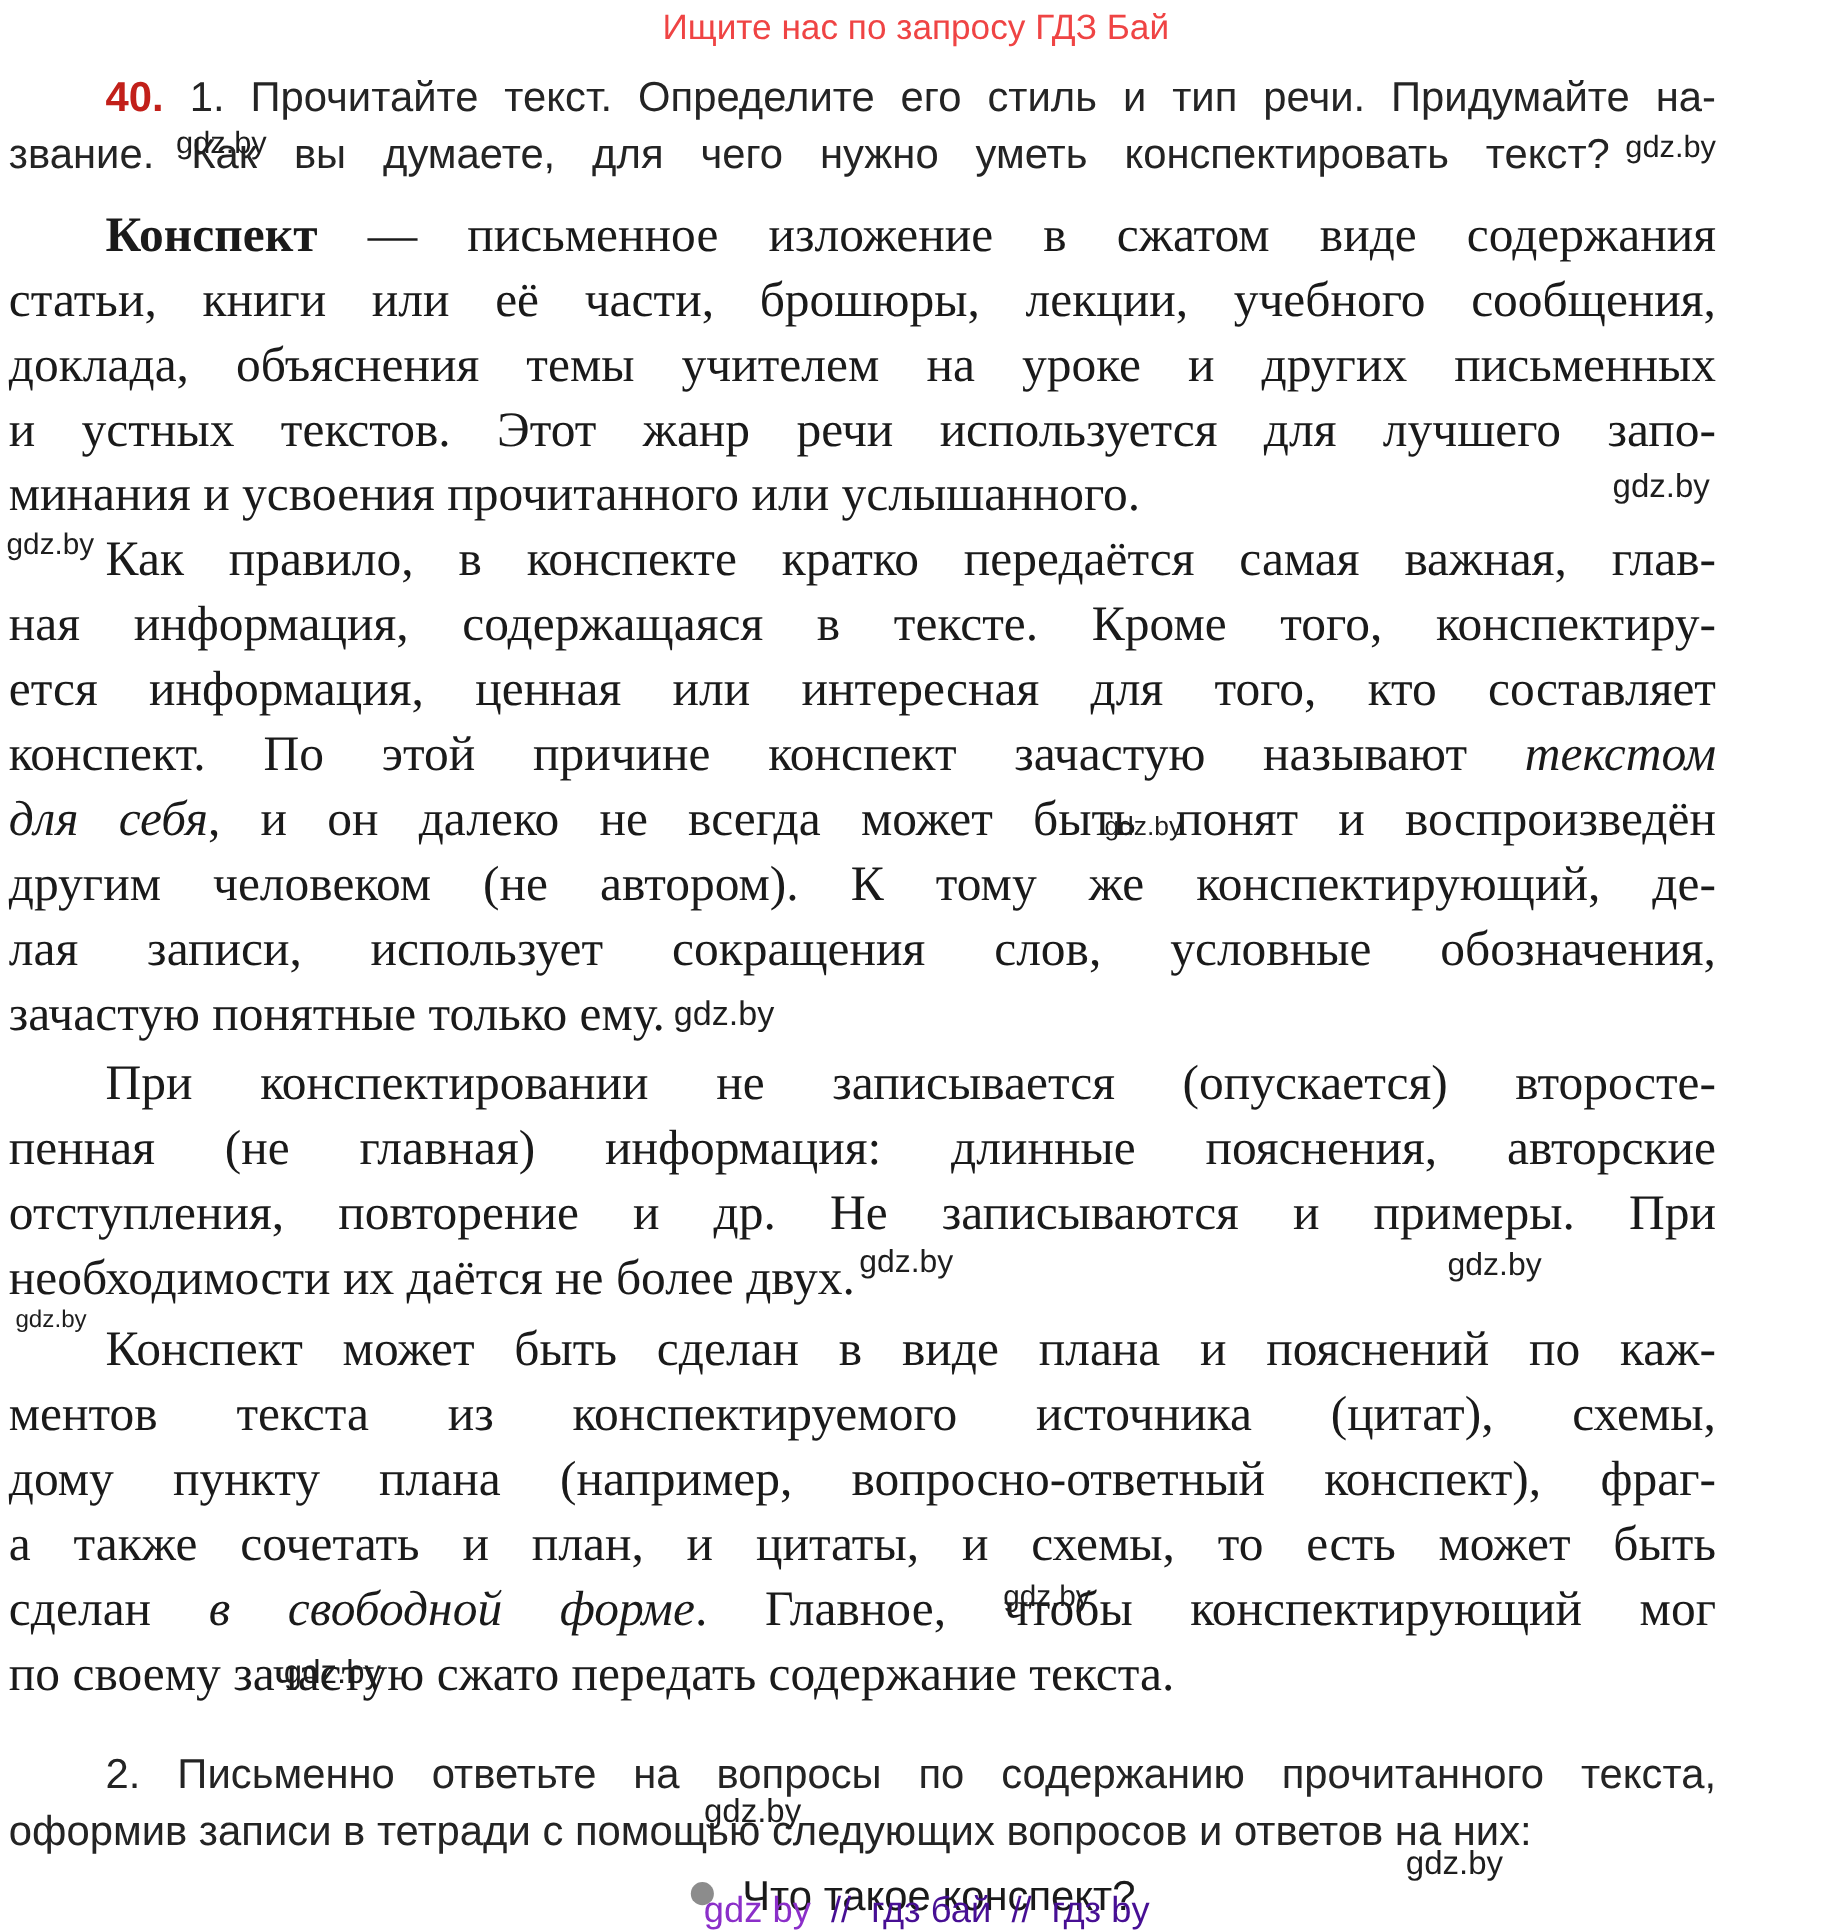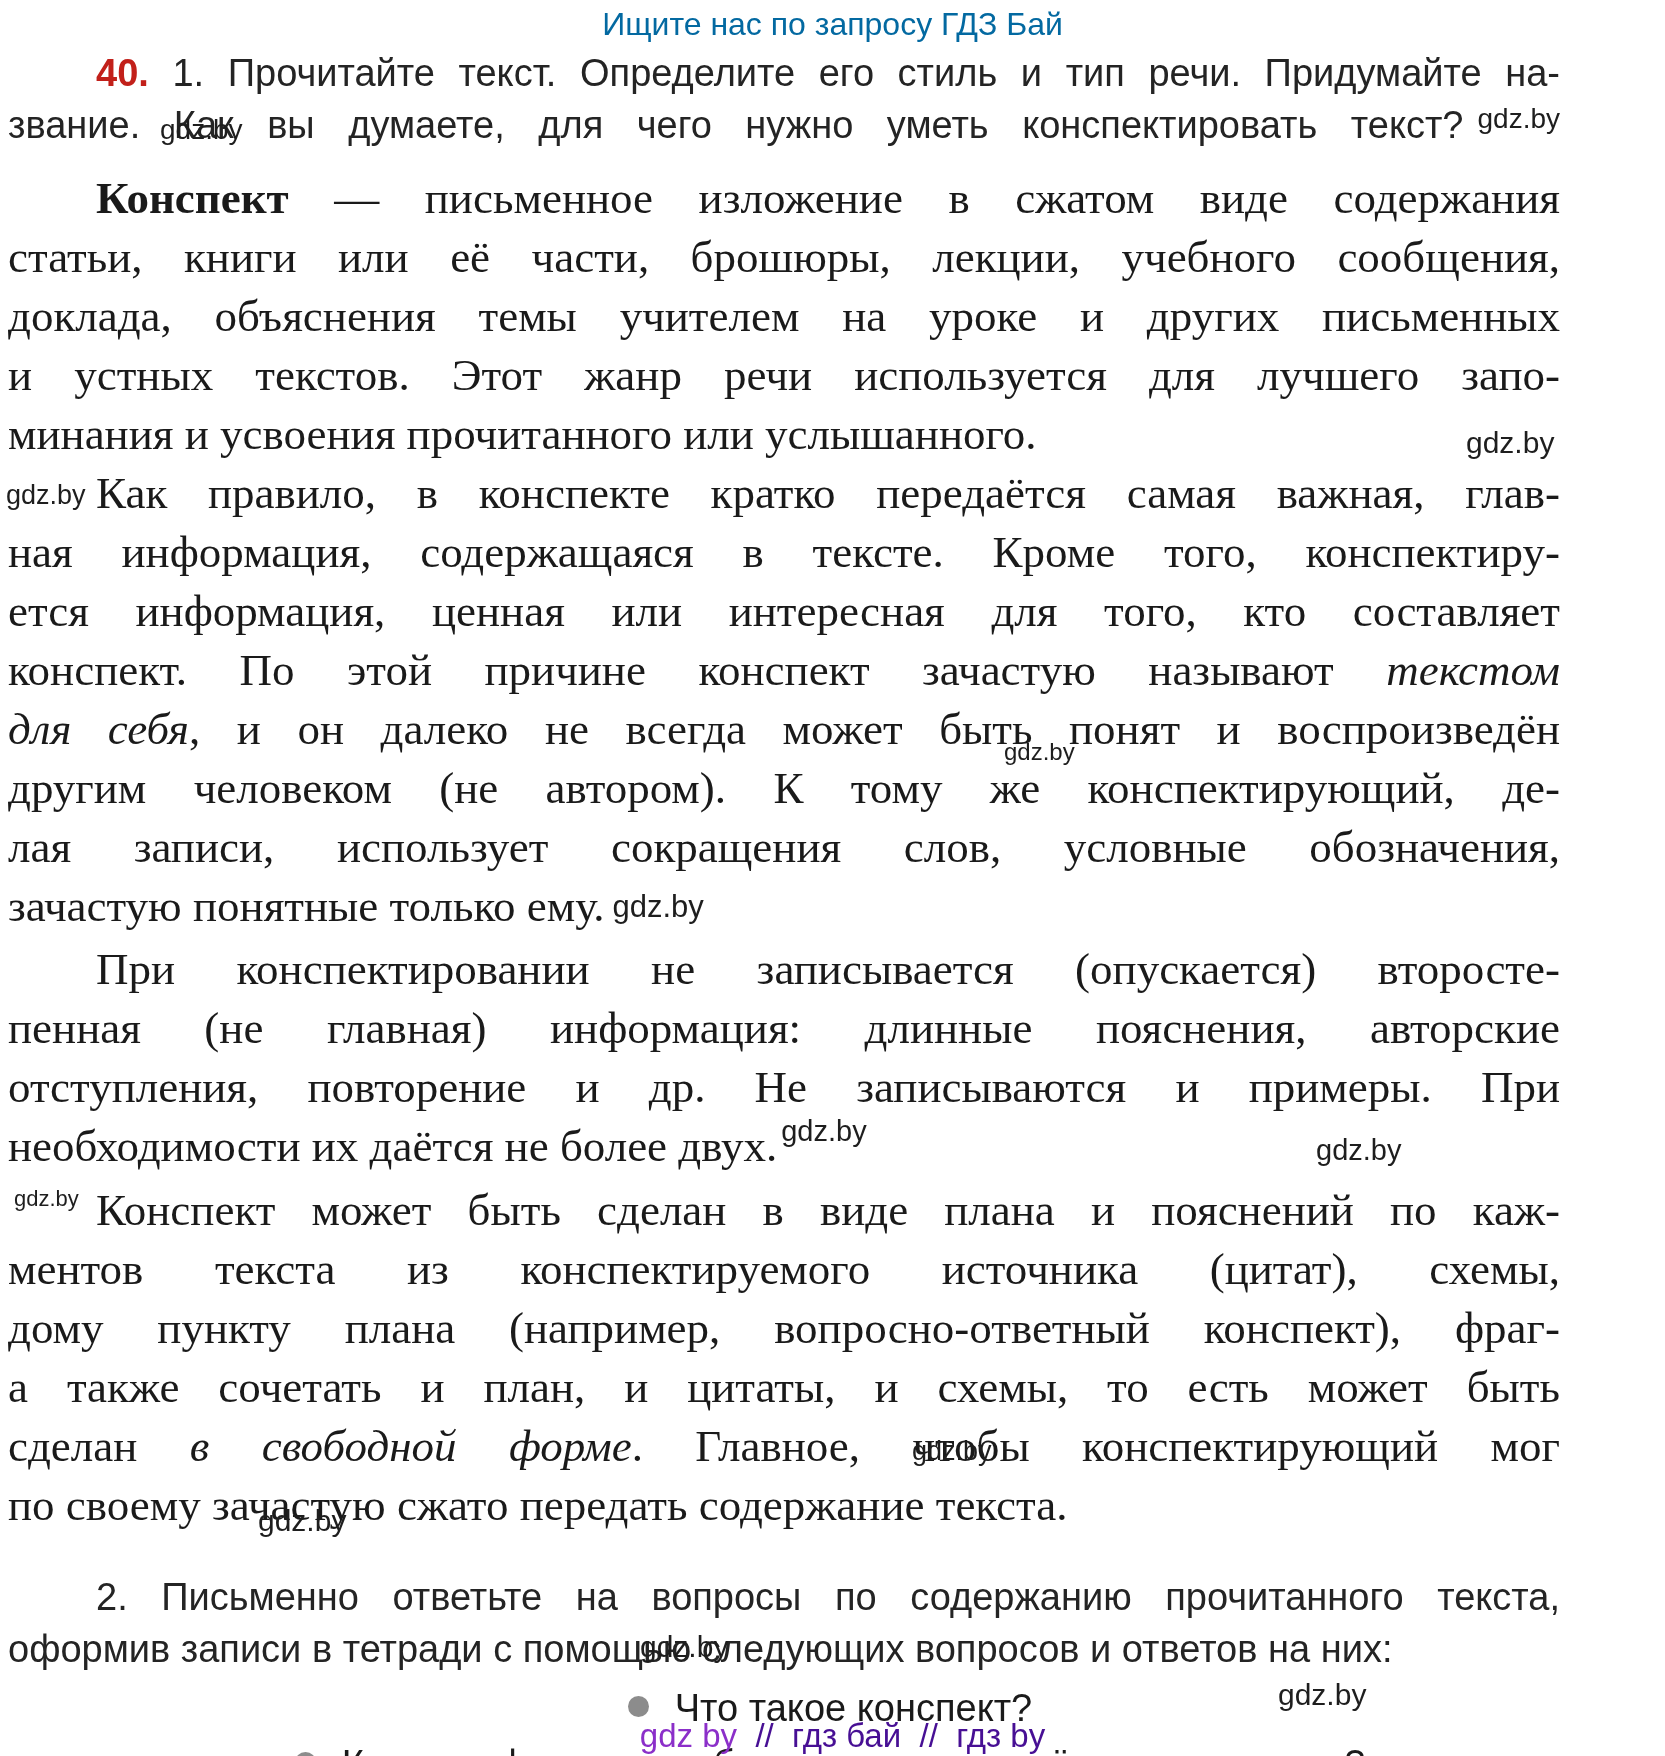--- a/index.html
+++ b/index.html
@@ -9,21 +9,21 @@
     background:#ffffff;color:#1a1a1a;
     font-family:"Liberation Serif", serif;
   }
   .sans{font-family:"Liberation Sans", sans-serif;}
   .promo{
     text-align:center;font-family:"Liberation Sans", sans-serif;
     font-size:32px;line-height:36px;padding-top:6px;
   }
   .content{position:relative;margin-left:8px;width:1552px;}
   .task{font-size:38px;line-height:52px;color:#242424;}
-  .task1{margin-top:5px;}
+  .task1{margin-top:21px;}
   .task2{margin-top:36px;}
   .bodytext{font-size:45px;line-height:59px;margin-top:14px;}
   .line{white-space:normal;}
   .line.j{text-align:justify;text-align-last:justify;}
   .line.ind{text-indent:88px;}
   .b{font-weight:bold;}
   .i{font-style:italic;}
   .num{font-weight:bold;}
   
   .wm{font-family:"Liberation Sans",sans-serif;font-size:31px;position:relative;top:-4px;padding-left:8px;color:#1e1e1e;font-weight:normal;font-style:normal;}
@@ -46,21 +46,21 @@
   .brow{display:flex;align-items:baseline;padding-left:92px;margin-top:10px;line-height:46px;justify-content:center;}
   .dot{width:21px;height:21px;border-radius:50%;flex:0 0 21px;margin-right:26px;position:relative;top:-4px;}
   .footer{
     position:absolute;left:0;right:0;bottom:2px;text-align:center;
     font-family:"Liberation Sans",sans-serif;font-size:33px;line-height:36px;margin-left:20px;
   }
 </style>
 </head>
 <body>
 
-<div class="promo" style="color: #0369a1;">Ищите нас по запросу ГДЗ Бай</div>
+<div class="promo" style="color: #ef4444;">Ищите нас по запросу ГДЗ Бай</div>
 
 <div class="content">
   <div class="task task1 sans">
       <div class="line j ind"><span class="num" style="color: rgb(194, 32, 26);">40.</span><span> 1. Прочитайте текст. Определите его стиль и тип речи. Придумайте на-</span></div>
       <div class="line j"><span>звание. Как вы думаете, для чего нужно уметь конспектировать текст?</span><span class="wms">gdz.by</span></div>
     </div>
 
   <div class="bodytext">
     <div>
         <div class="line j ind"><span class="b">Конспект</span><span> — письменное изложение в сжатом виде содержания</span></div>

